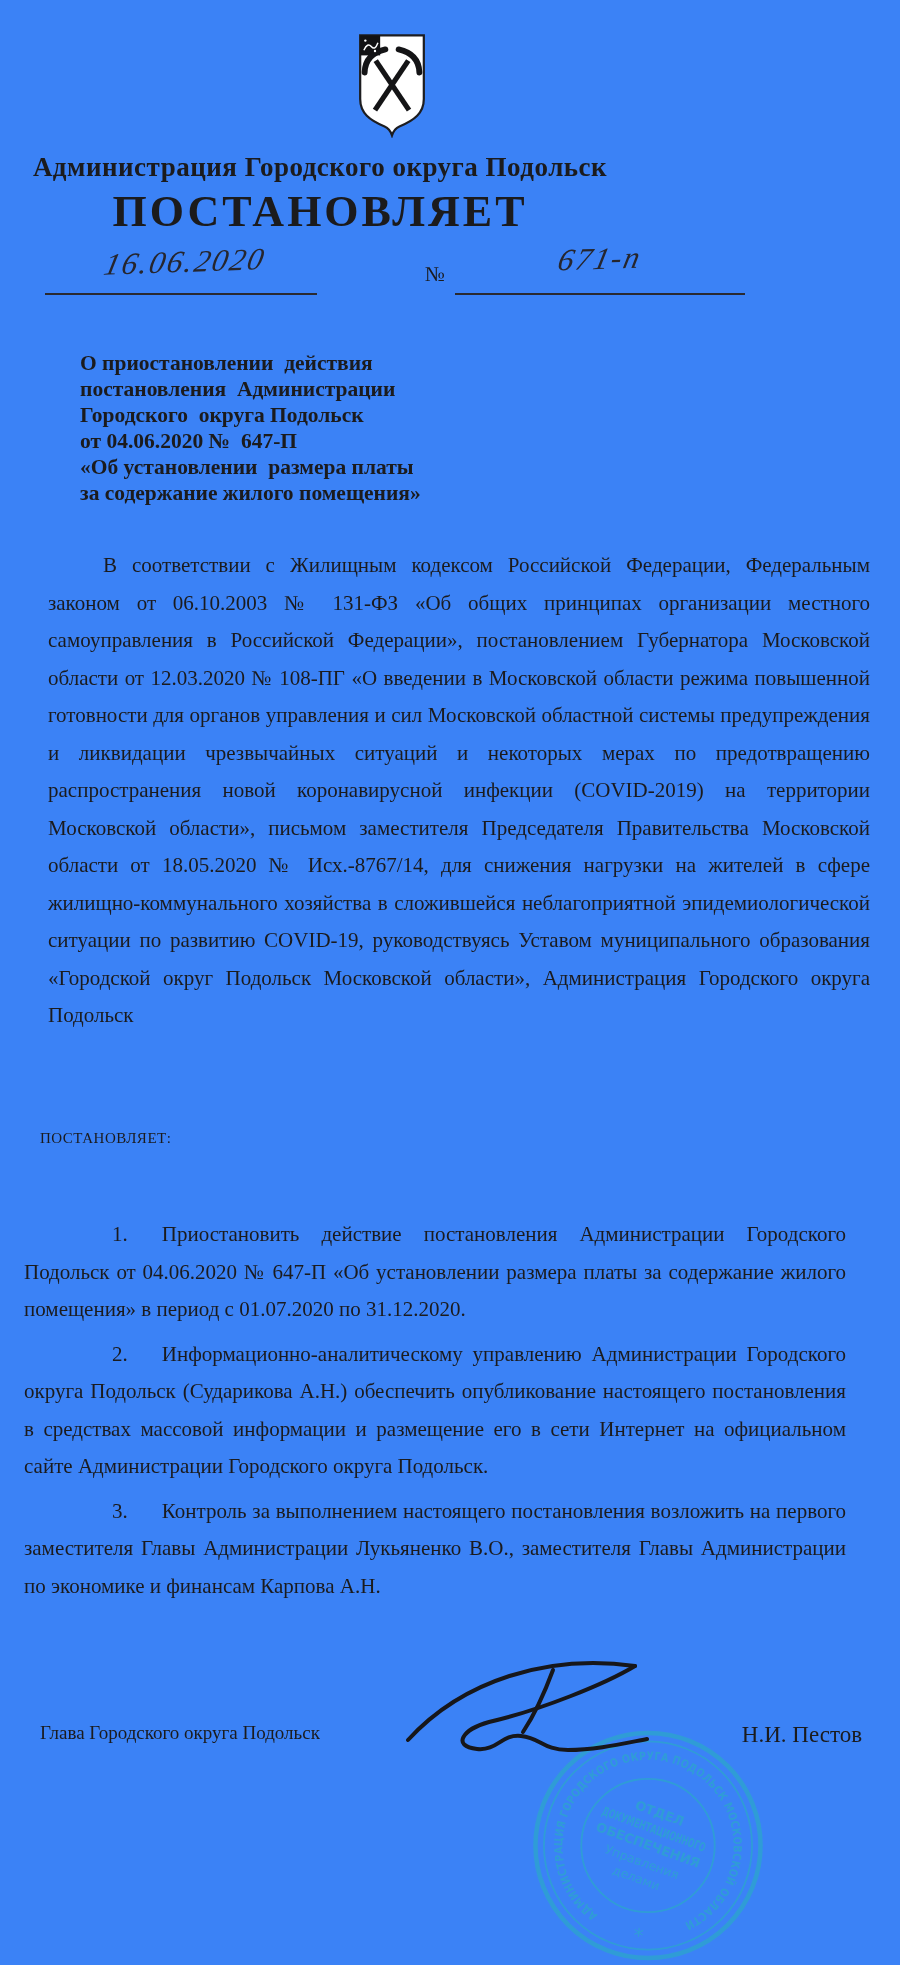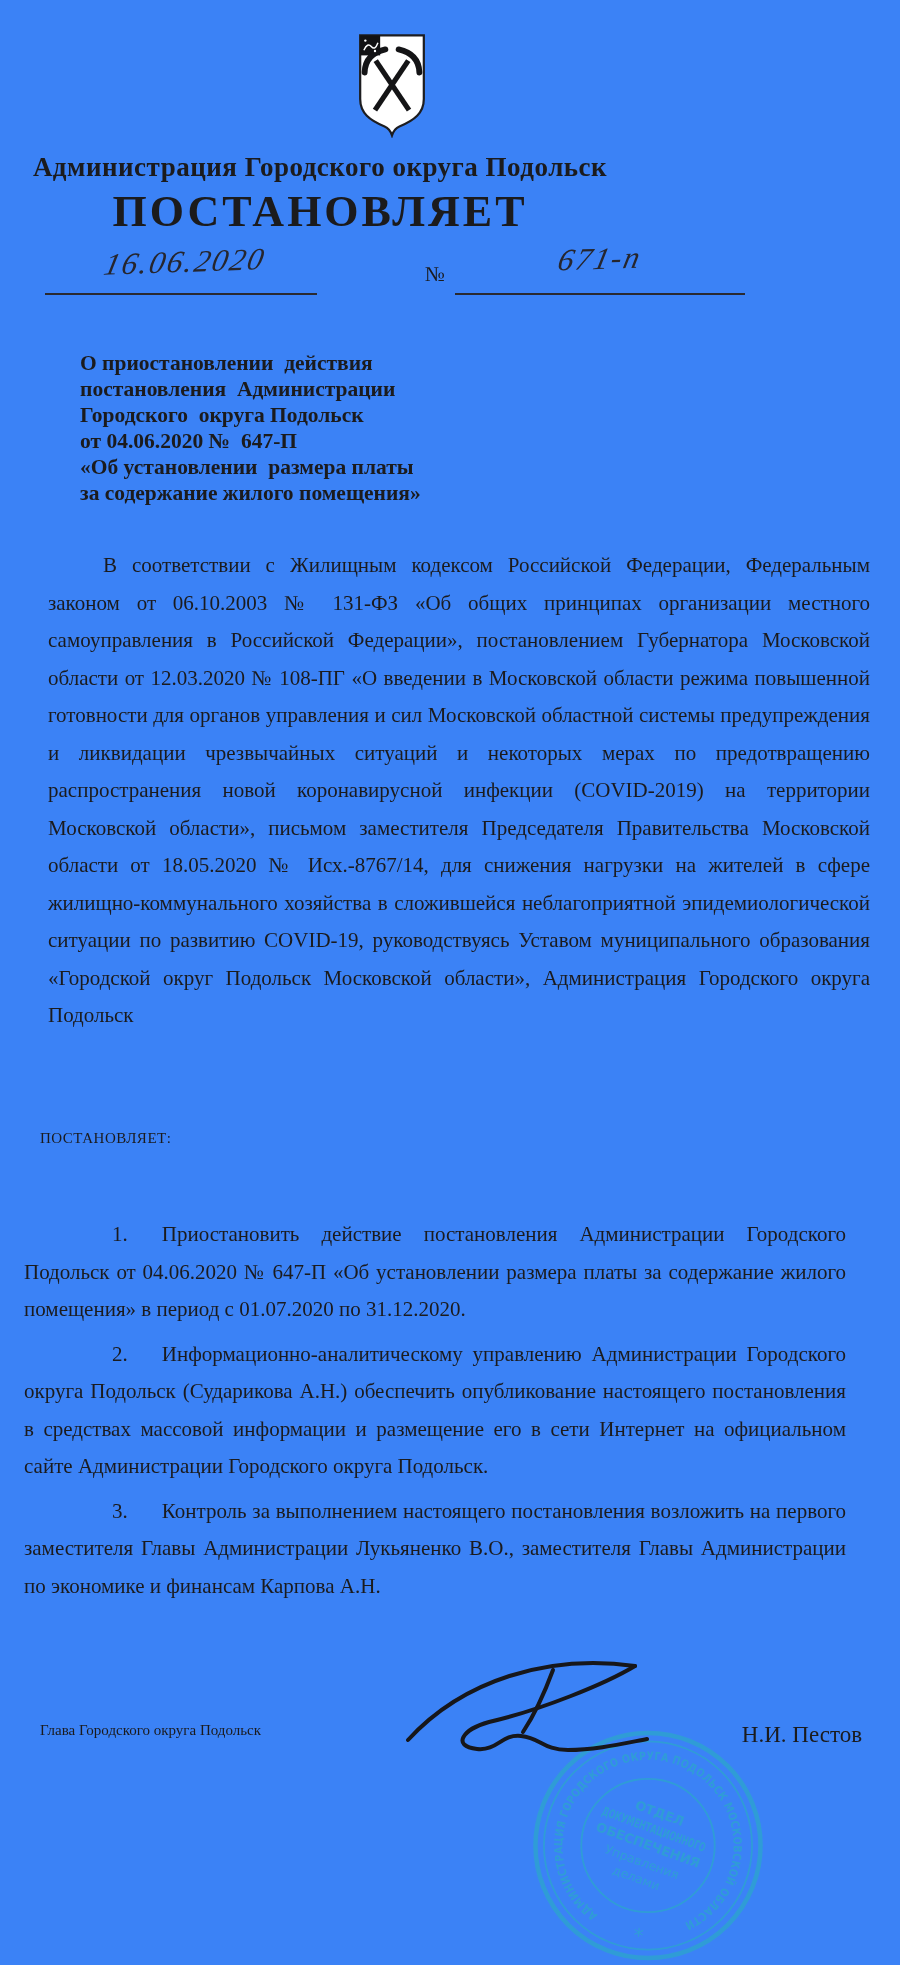--- a/index.html
+++ b/index.html
@@ -20,21 +20,21 @@
   .num-label{left:425px;top:262px;font-size:21px;}
   .place{left:110px;top:303px;width:620px;text-align:center;font-size:19px;}
   .subject{left:40px;top:350px;font-size:21.5px;font-weight:bold;line-height:26px;margin-left:40px;}
   .subject div{white-space:pre;}
   .preamble{left:40px;top:539px;width:822px;margin:8px;font-size:21px;line-height:37.5px;
     text-align:justify;text-indent:55px;}
   .resolves{left:40px;top:1130px;font-size:15px;letter-spacing:.5px;}
   .items{left:24px;top:1200px;width:822px;margin-top:16px;}
   .items p{margin:0 0 7px 0;font-size:21px;line-height:37.5px;text-align:justify;text-indent:88px;}
   .items .inum{margin-right:34px;}
-  .sig-position{left:40px;top:1722px;font-size:15px;z-index:1;}
+  .sig-position{left:40px;top:1722px;font-size:19px;z-index:1;}
   .sig-name{right:38px;top:1722px;font-size:23px;z-index:1;}
   .emblem{left:355px;top:32px;}
   .stamp{left:528px;top:1726px;z-index:2;opacity:.92;}
   .signature{left:393px;top:1652px;z-index:3;}
   .stamp text{font-family:"DejaVu Sans", sans-serif;}
 </style>
 </head>
 <body>
 
 <div class="page">

